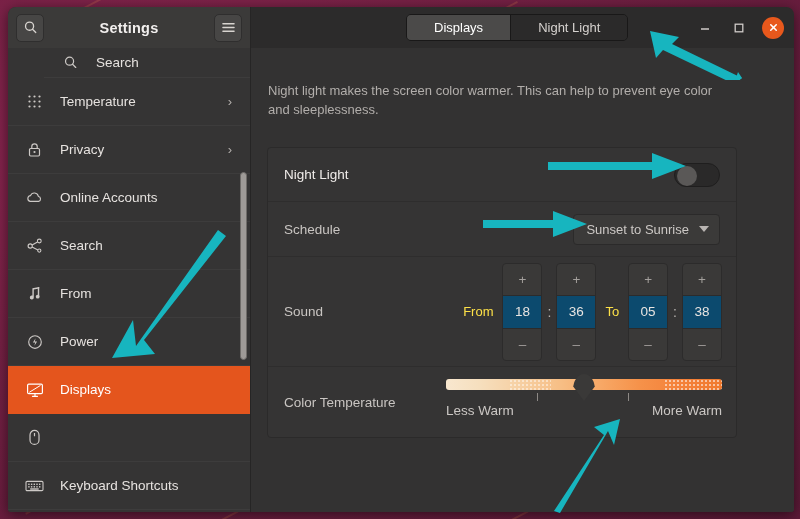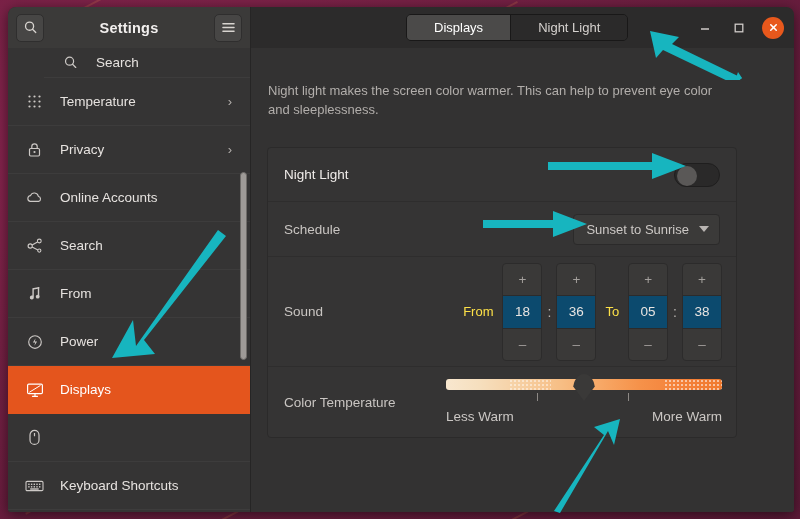--- a/index.html
+++ b/index.html
@@ -174,21 +174,21 @@
   }
   .handle {
     position: absolute; top: -5px; left: 50%; margin-left: -11px;
     width: 22px; height: 27px;
     background: #3a3938;
     border-radius: 50% 50% 50% 50% / 58% 58% 42% 42%;
     clip-path: polygon(50% 100%, 100% 45%, 92% 14%, 68% 0%, 32% 0%, 8% 14%, 0% 45%);
   }
   .ticks { position: relative; height: 10px; margin-top: 2px; }
   .tick { position: absolute; top: 1px; width: 1px; height: 8px; background: #8d8986; }
-  .endlabels { display: flex; justify-content: space-between; margin-top: 7px; }
+  .endlabels { display: flex; justify-content: space-between; margin-top: 1px; }
   .endlabels span { color: #cbc7c4; font-size: 13.5px; }
 
   
   .arrow { position: absolute; pointer-events: none; }
 </style>
 </head>
 <body>
 
 <div class="desk-streak" style="left:70px;top:-20px;width:2px;height:70px;"></div>
 <div class="desk-streak" style="left:490px;top:-14px;width:2px;height:60px;"></div>

